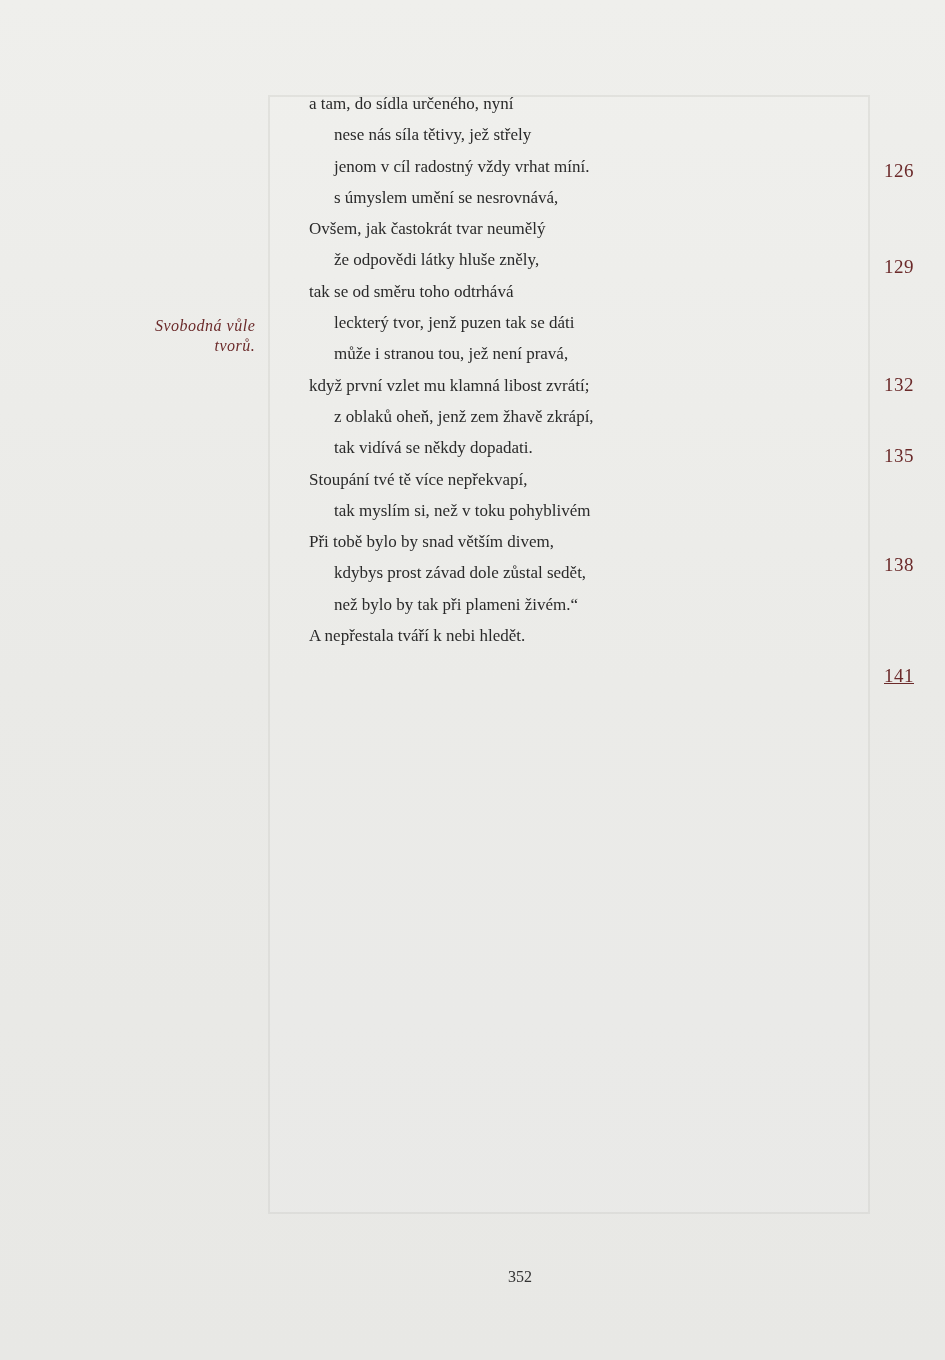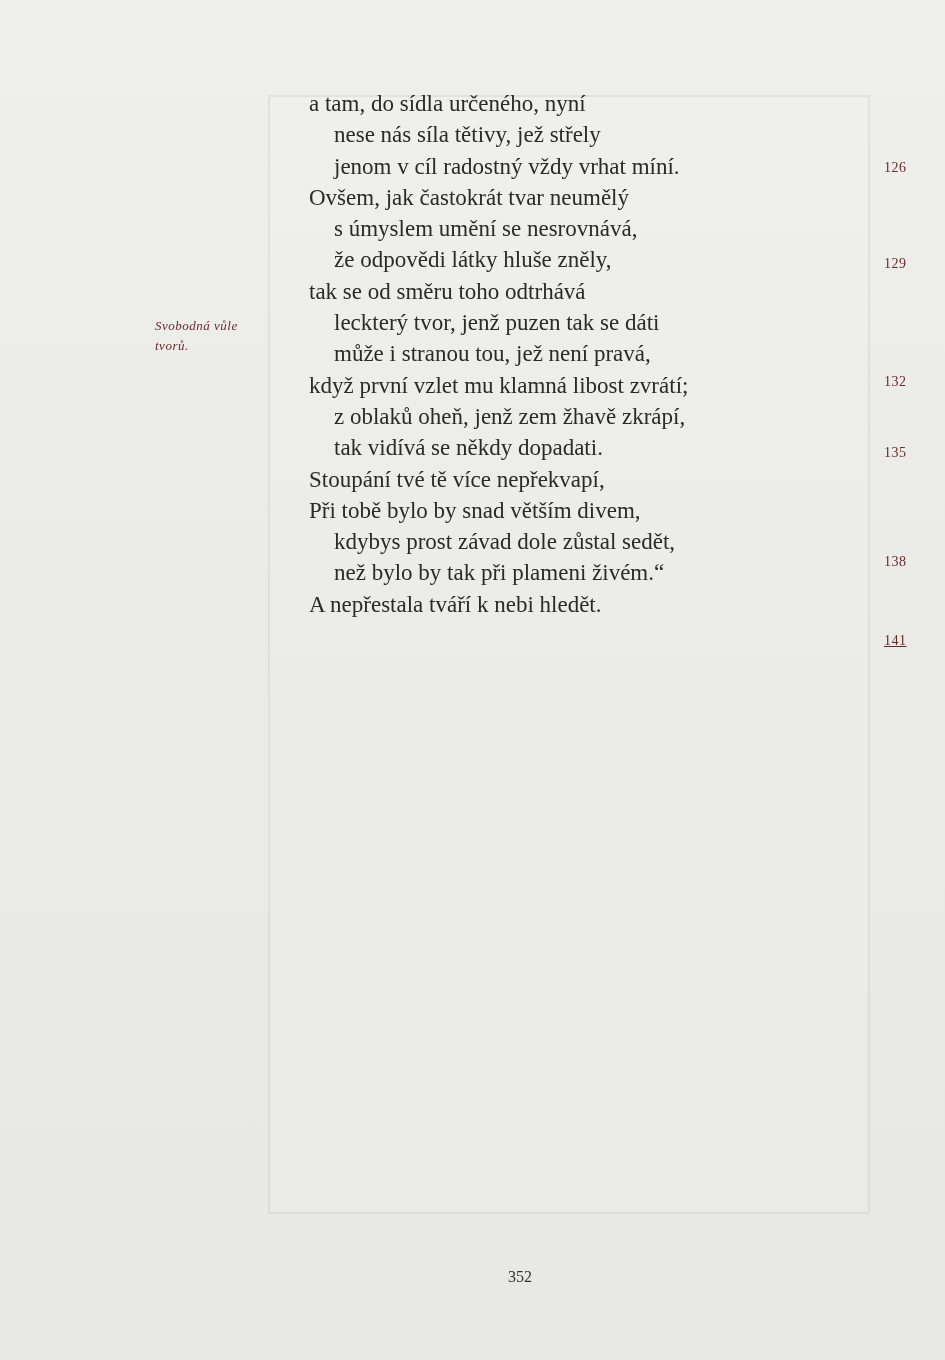--- a/index.html
+++ b/index.html
@@ -14,34 +14,34 @@
       background: linear-gradient(180deg, #efefec 0%, #eaeae7 50%, #e8e8e5 100%);
     }
     .ghost-frame {
       position: absolute; left: 268px; top: 95px; width: 598px; height: 1115px;
       border: 2px solid rgba(200,200,195,0.35);
       background: rgba(255,255,255,0.08);
     }
     .verse {
       position: absolute; left: 309px; top: 88px;
       font-family: "Liberation Serif", "DejaVu Serif", serif;
-      font-size: 23px; color: #2a2a2a;
+      font-size: 17px; color: #2a2a2a;
     }
     .line { height: 31.3px; line-height: 31.3px; white-space: nowrap; }
     .line.indent { padding-left: 25px; }
     .marginal {
       position: absolute; left: 155px; top: 316px;
       font-family: "Liberation Serif", "DejaVu Serif", serif;
-      font-style: italic; font-size: 13px; line-height: 20px;
-      color: #6b2a2a; letter-spacing: 0.5px;
+      font-style: italic; font-size: 16px; line-height: 20px;
+      color: #6b2a2a; letter-spacing: 0.5px; text-align: right;
     }
     .linenum {
       position: absolute; left: 884px; width: 40px;
       font-family: "Liberation Serif", "DejaVu Serif", serif;
-      font-size: 14px; color: #6b2a2a; letter-spacing: 0.5px;
+      font-size: 19px; color: #6b2a2a; letter-spacing: 0.5px;
     }
     .folio {
       position: absolute; left: 508px; top: 1268px;
       font-family: "Liberation Serif", "DejaVu Serif", serif;
       font-size: 16px; color: #333;
     }
   </style>
 </head>
 <body>
 
@@ -50,39 +50,40 @@
 
   <div class="marginal">
     <div>Svobodná vůle</div>
     <div>tvorů.</div>
   </div>
 
   <div class="verse" id="verse">
       <div class="line">a tam, do sídla určeného, nyní</div>
       <div class="line indent">nese nás síla tětivy, jež střely</div>
       <div class="line indent">jenom v cíl radostný vždy vrhat míní.</div>
+      <div class="line indent">s úmyslem umění se nesrovnává,</div>
       <div class="line">Ovšem, jak častokrát tvar neumělý</div>
-      <div class="line indent">s úmyslem umění se nesrovnává,</div>
       <div class="line indent">že odpovědi látky hluše zněly,</div>
       <div class="line">tak se od směru toho odtrhává</div>
       <div class="line indent">leckterý tvor, jenž puzen tak se dáti</div>
       <div class="line indent">může i stranou tou, jež není pravá,</div>
       <div class="line">když první vzlet mu klamná libost zvrátí;</div>
       <div class="line indent">z oblaků oheň, jenž zem žhavě zkrápí,</div>
       <div class="line indent">tak vidívá se někdy dopadati.</div>
       <div class="line">Stoupání tvé tě více nepřekvapí,</div>
+      <div class="line indent">tak myslím si, než v toku pohyblivém</div>
       <div class="line">Při tobě bylo by snad větším divem,</div>
       <div class="line indent">kdybys prost závad dole zůstal sedět,</div>
       <div class="line indent">než bylo by tak při plameni živém.“</div>
       <div class="line">A nepřestala tváří k nebi hledět.</div>
     </div>
 
   <div id="linenums">
       <div class="linenum" style="top: 160px;">126</div>
       <div class="linenum" style="top: 256px;">129</div>
       <div class="linenum" style="top: 350px; margin-top: 24px;">132</div>
       <div class="linenum" style="top: 445px;">135</div>
       <div class="linenum" style="top: 537px; margin-top: 17px;">138</div>
-      <div class="linenum" style="top: 633px; text-decoration: underline;">141</div>
+      <div class="linenum" style="top: 665px; text-decoration: underline;">141</div>
     </div>
 
   <div class="folio">352</div>
 </div>
 
 </body></html>

